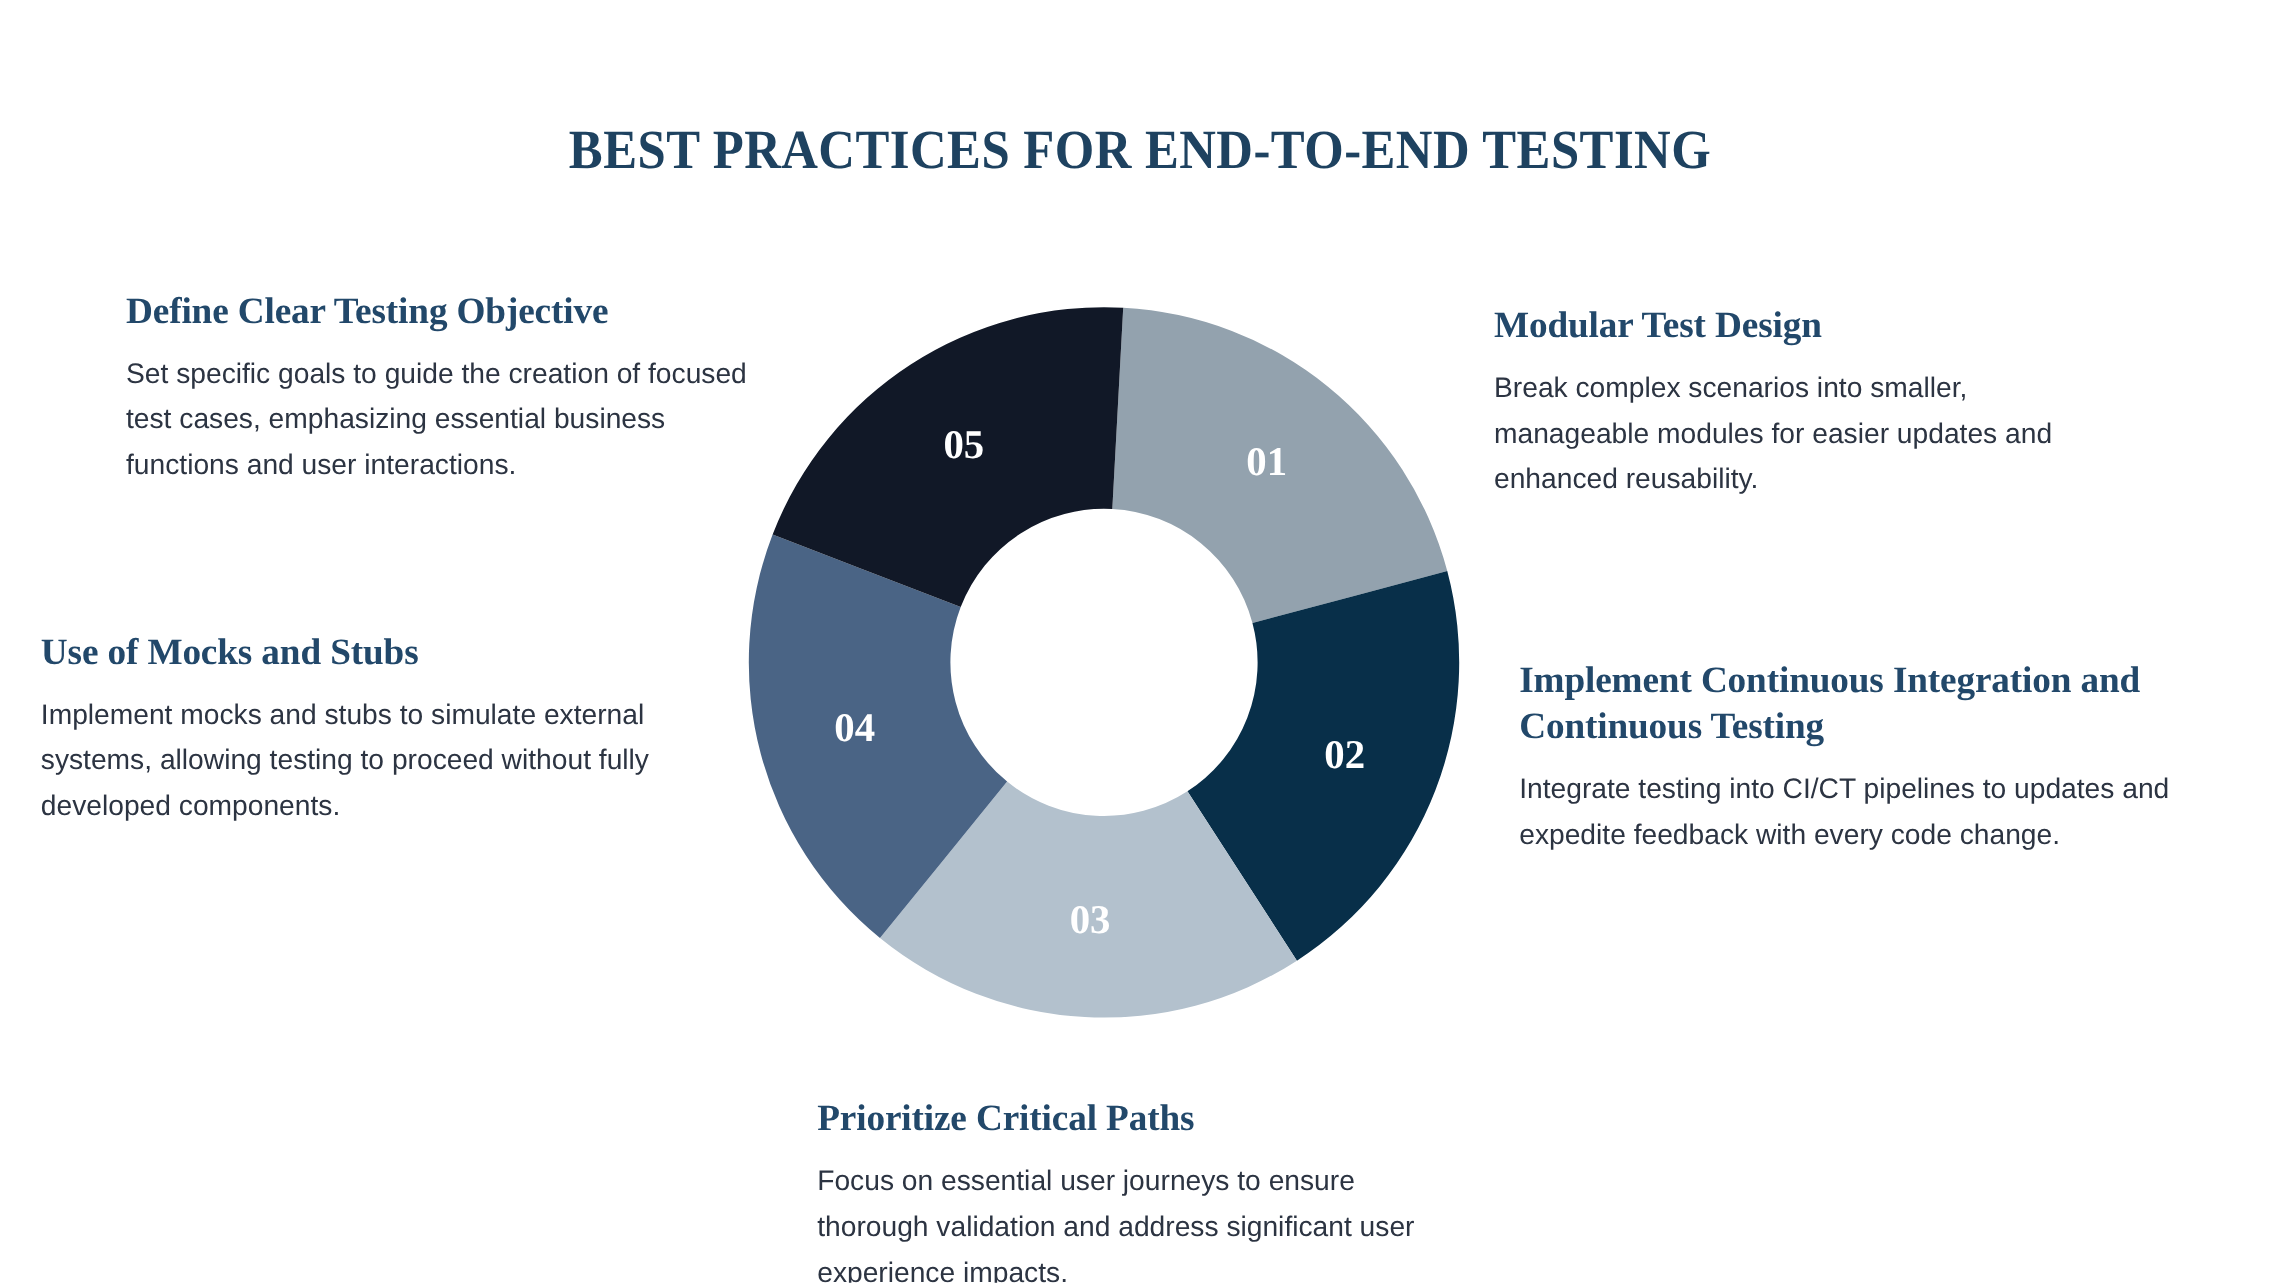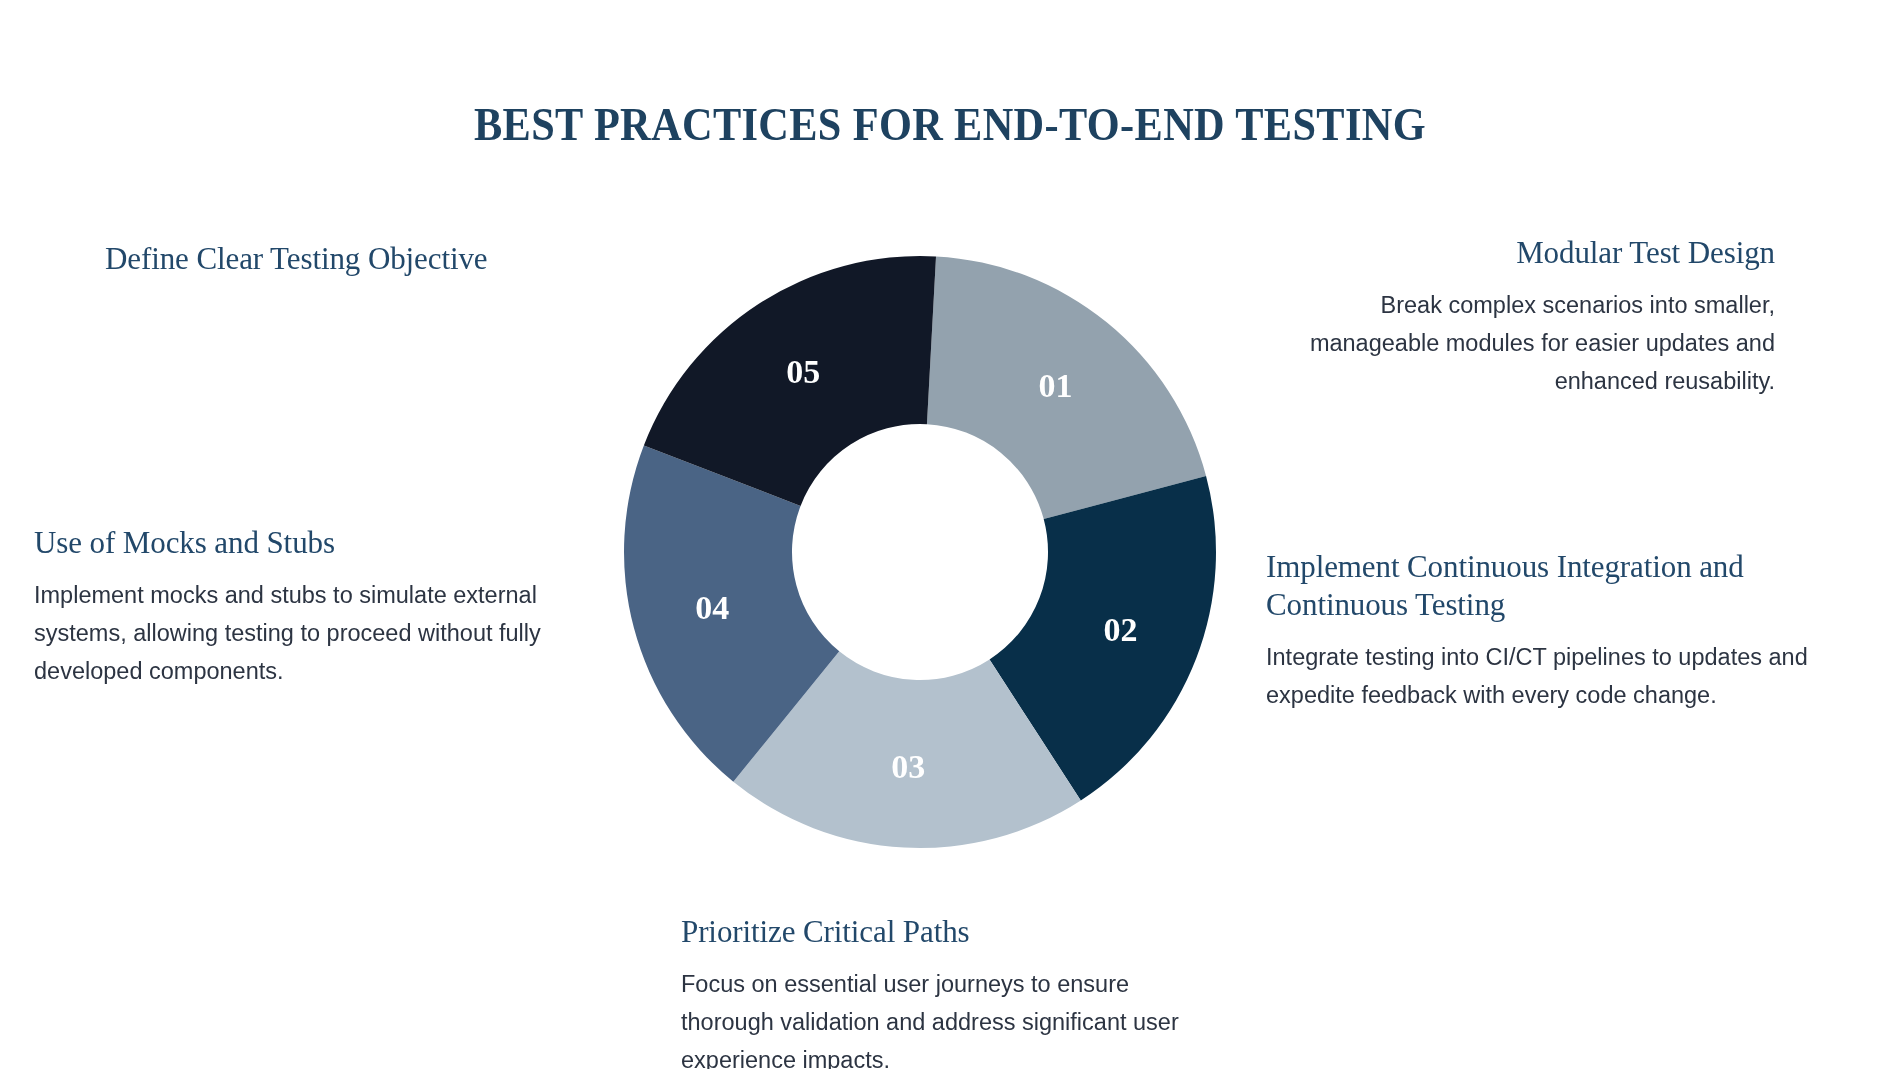--- a/index.html
+++ b/index.html
@@ -28,39 +28,39 @@
     letter-spacing: 0.4px;
     color: #1e4260;
     transform: scaleX(0.92);
     transform-origin: center top;
     white-space: nowrap;
   }
 
   .block { position: absolute; }
   .block-heading {
     font-family: "Liberation Serif", serif;
-    font-weight: normal;
+    font-weight: bold;
     color: #22486a;
     font-size: 31px;
     line-height: 1.22;
     margin: 0 0 14px 0;
     letter-spacing: -0.1px;
   }
   .block-body {
     font-family: "Liberation Sans", sans-serif;
     color: #2c3442;
     font-size: 23.5px;
     line-height: 1.62;
     margin: 0;
     font-weight: 400;
   }
 
   
   #block-01 { left: 105px;  top: 240px;  width: 520px; }
-  #block-02 { left: 1245px; top: 234px;  width: 530px; text-align: right; }
+  #block-02 { left: 1245px; top: 252px;  width: 530px; }
   #block-03 { left: 1266px; top: 548px;  width: 560px; }
   #block-04 { left: 681px;  top: 913px;  width: 520px; }
   #block-05 { left: 34px;   top: 524px;  width: 580px; }
 
   #donut-wrap {
     position: absolute;
     left: 604px;
     top: 234px;
     width: 632px;
     height: 632px;
@@ -95,20 +95,21 @@
         <text class="seg-label" x="516.59" y="395.4">02</text>
         <text class="seg-label" x="304.37" y="532.69">03</text>
         <text class="seg-label" x="108.23" y="373.28">04</text>
         <text class="seg-label" x="199.22" y="137.48">05</text>
       </g>
   </svg>
 </div>
 
 <div class="block" id="block-01">
   <h2 class="block-heading">Define Clear Testing Objective</h2>
+  <p class="block-body">Set specific goals to guide the creation of focused test cases, emphasizing essential business functions and user interactions.</p>
 </div>
 
 <div class="block" id="block-02">
   <h2 class="block-heading">Modular Test Design</h2>
   <p class="block-body">Break complex scenarios into smaller, manageable modules for easier updates and enhanced reusability.</p>
 </div>
 
 <div class="block" id="block-03">
   <h2 class="block-heading">Implement Continuous Integration and Continuous Testing</h2>
   <p class="block-body">Integrate testing into CI/CT pipelines to updates and expedite feedback with every code change.</p>

